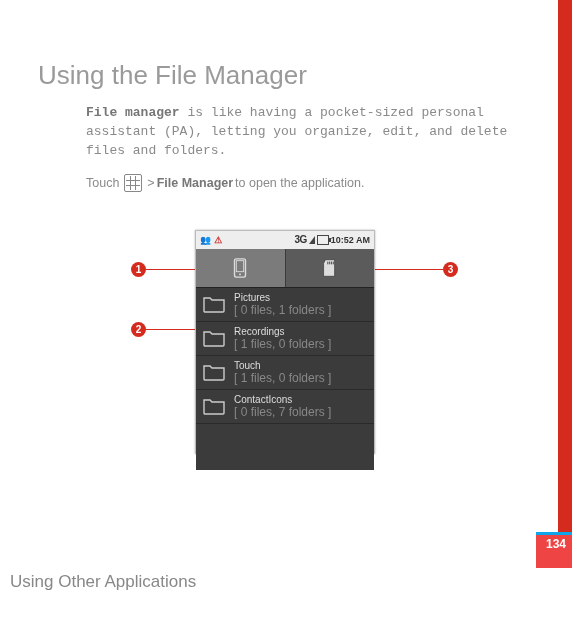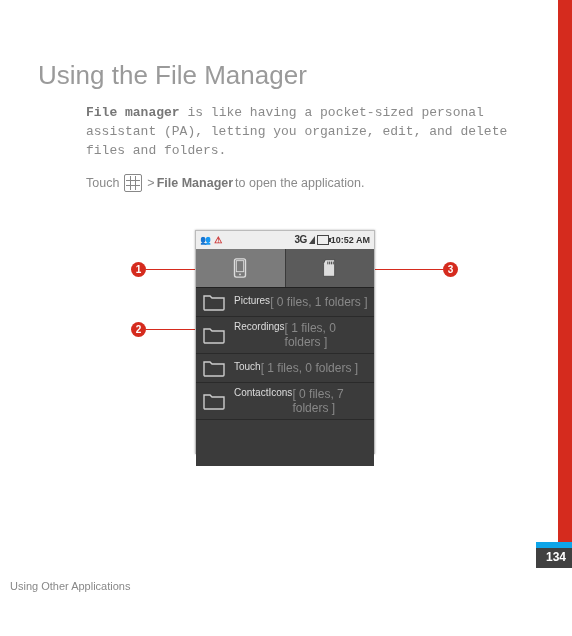--- a/index.html
+++ b/index.html
@@ -135,21 +135,21 @@
     background: #3b3b3b;
   }
   .row {
     display: flex;
     align-items: center;
     padding: 4px 6px;
     border-bottom: 1px solid #2a2a2a;
     gap: 8px;
   }
   .row .ficon svg { width: 24px; height: 20px; display:block; }
-  .row .txt { display:flex; flex-direction:row; }
+  .row .txt { display:flex; flex-direction:column; }
   .row .name { color: #ddd; font-size: 10px; }
   .row .sub { color: #888; font-size: 12px; }
   .filler { height: 46px; background:#3b3b3b; }
 
   
   .callout {
     position: absolute;
     width: 15px;
     height: 15px;
     border-radius: 50%;
@@ -164,32 +164,32 @@
   .callout-line {
     position: absolute;
     height: 1px;
     background: #d52b1e;
   }
 
   .page-num {
     position: absolute;
     right: 0px;
     bottom: 68px;
-    background: #404040;
+    background: #ef4444;
     color: #fff;
     font-size: 12px;
     font-weight: bold;
-    padding: 2px 6px 4px 10px;
-    border-top:6px solid #0ea5e9;
+    padding: 2px 6px 17px 10px;
+    border-top:3px solid #0ea5e9;
   }
   .footer {
     position: absolute;
     bottom: 44px;
     left: 10px;
-    font-size: 11px;
+    font-size: 17px;
     color: #888;
   }
 </style>
 </head>
 <body>
 
 <div class="red-tab"></div>
 
 <div class="content">
   <h1>Using the File Manager</h1>

